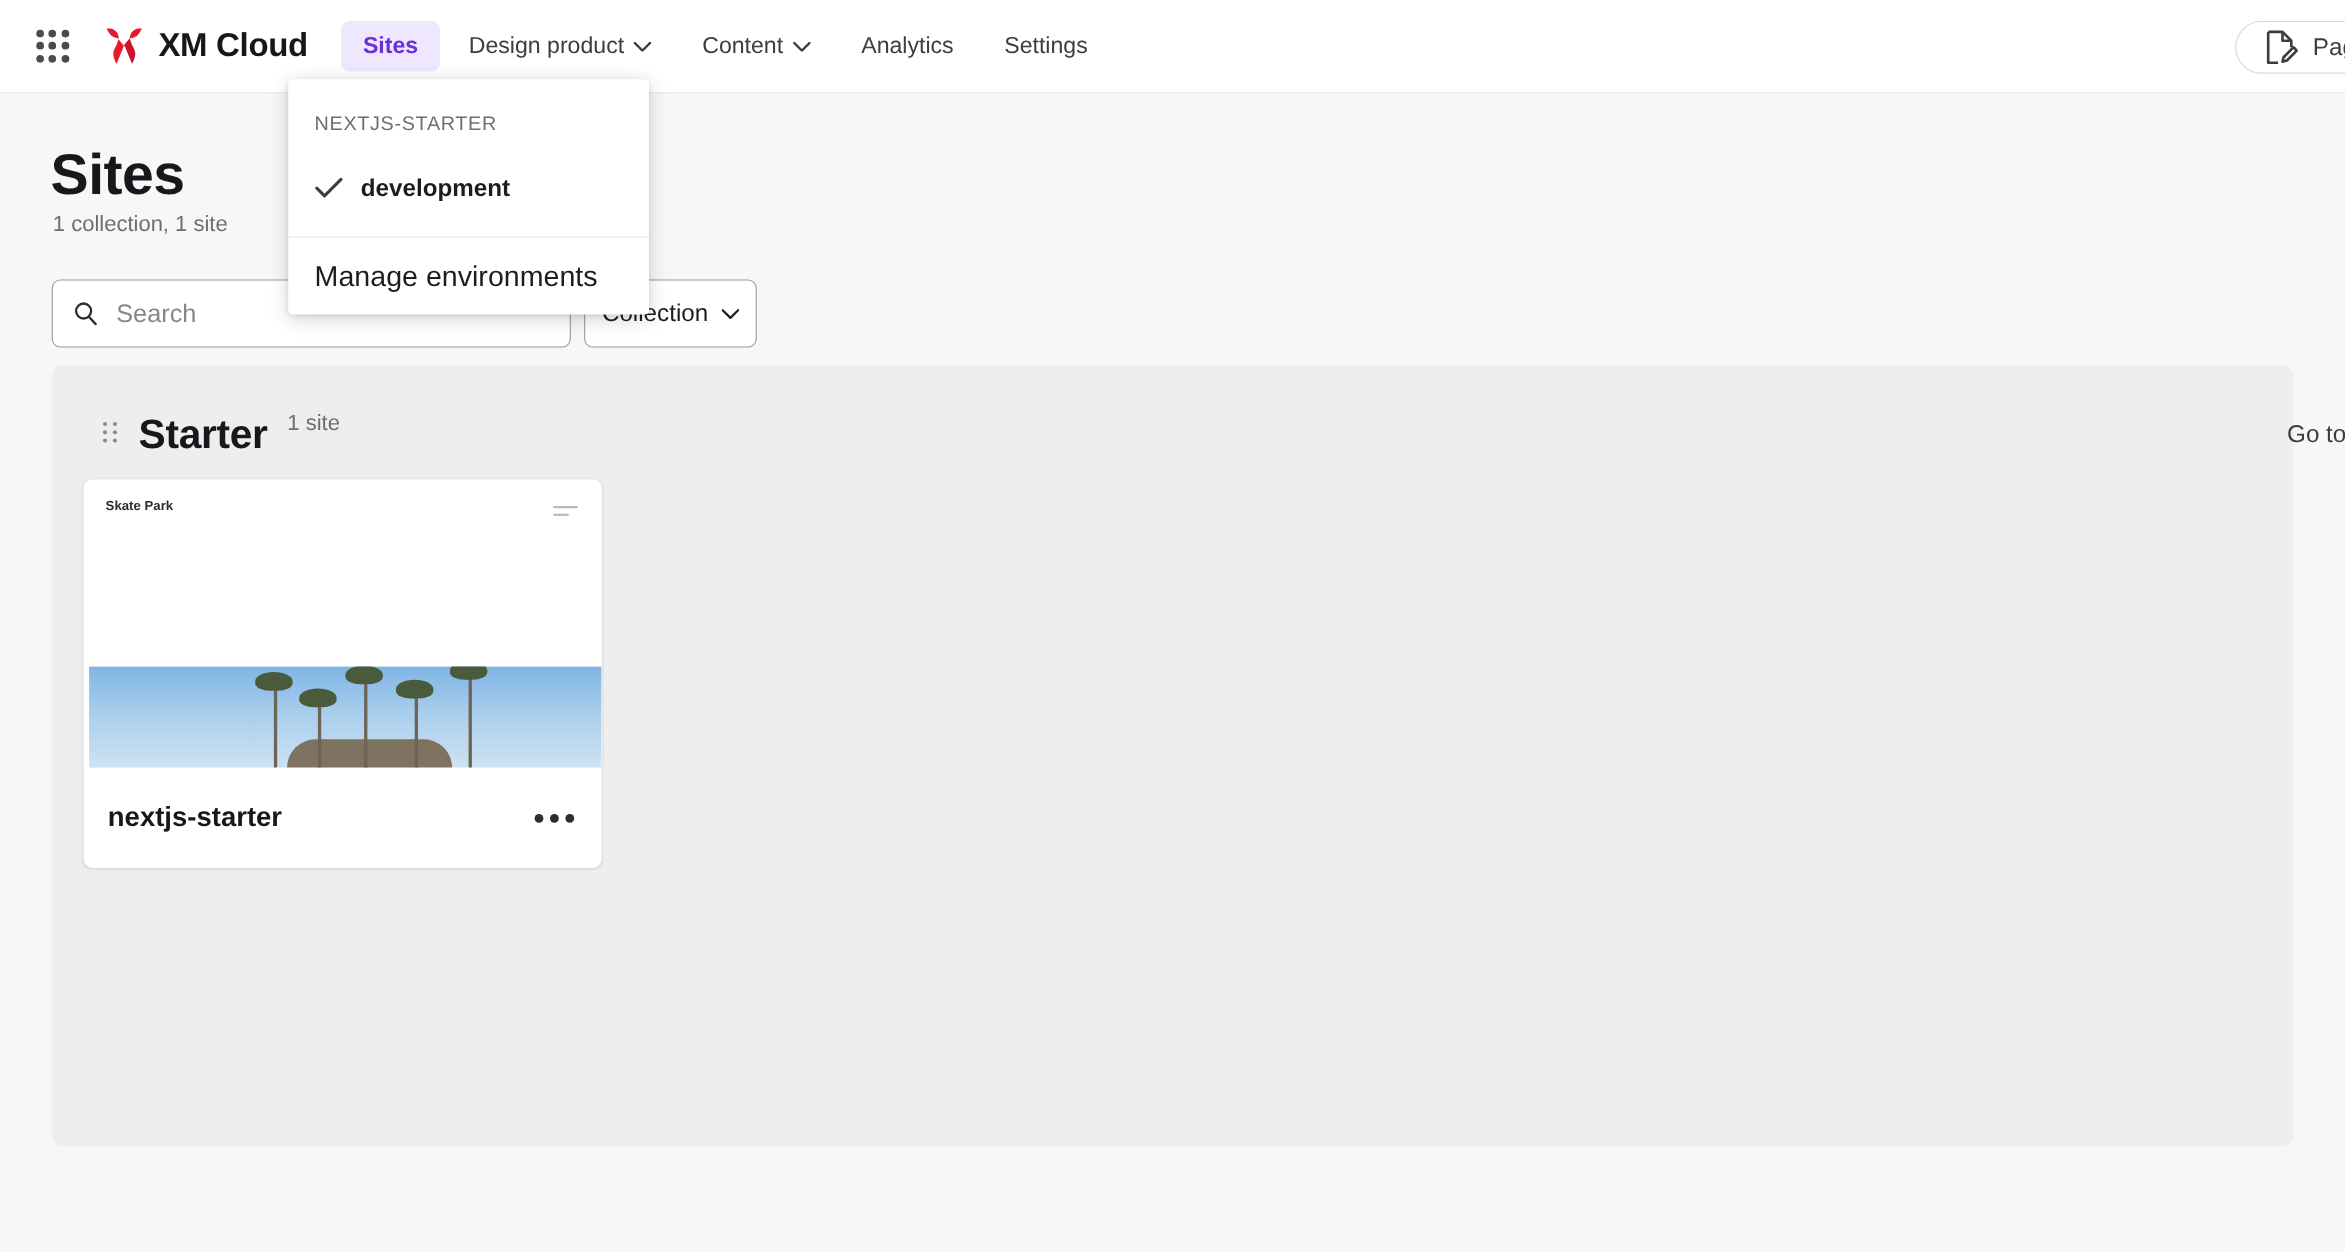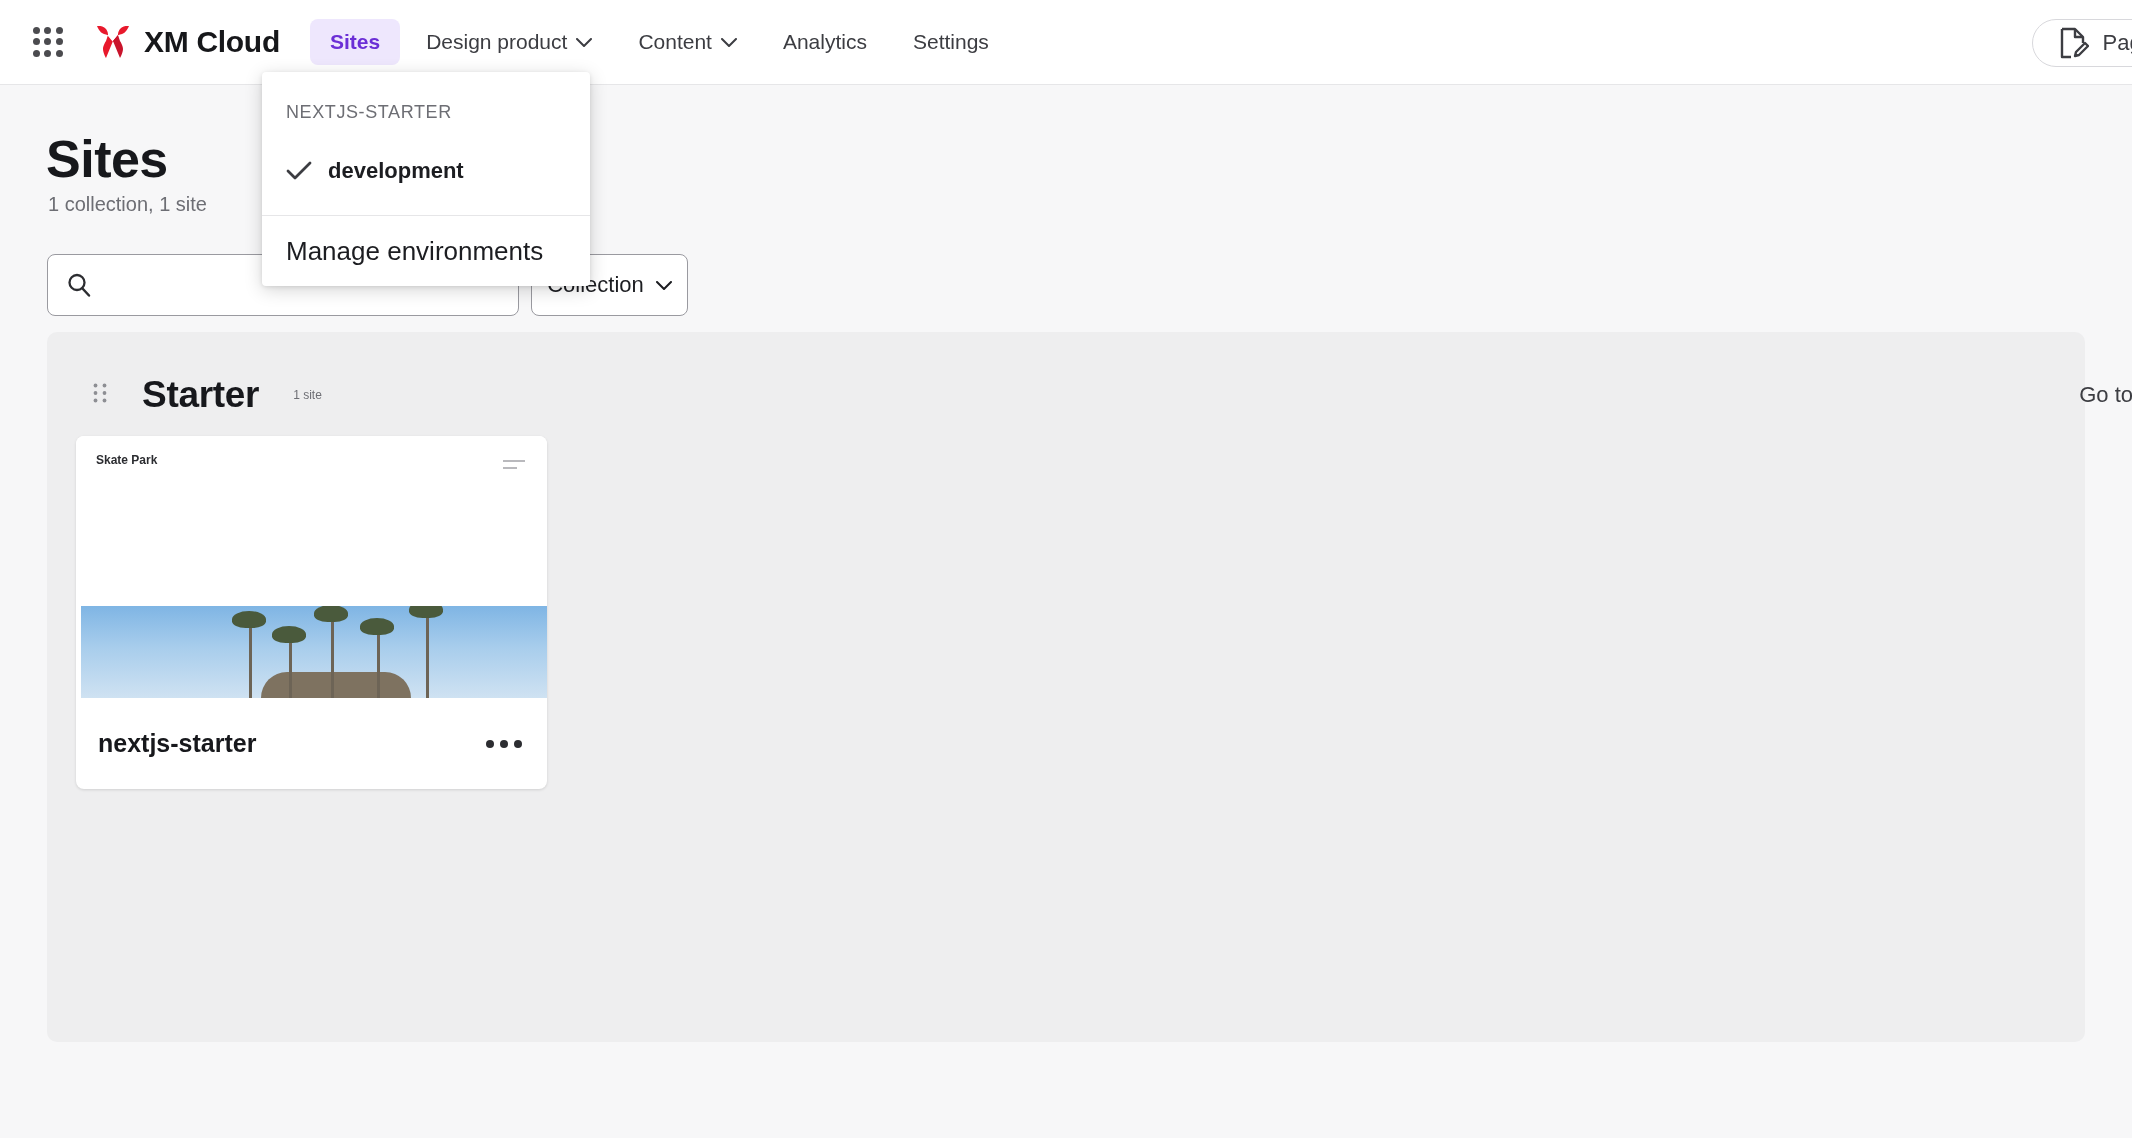--- a/index.html
+++ b/index.html
@@ -114,24 +114,24 @@
     display: flex; align-items: center; justify-content: center; gap: 12px;
     font-size: 22px; color: #1c1d21; cursor: pointer;
   }
 
   
   .collection-panel {
     position: absolute; left: 47px; top: 247px;
     width: 2038px; height: 710px;
     background: #eeeeef; border-radius: 10px;
   }
-  .collection-head { position: absolute; left: 45px; top: 42px; display: flex; align-items: center; gap: 34px; }
+  .collection-head { position: absolute; left: 45px; top: 42px; display: flex; align-items: flex-start; gap: 18px; }
   .grip { width: 16px; height: 26px; align-self: center; }
   .collection-name { font-size: 37px; font-weight: 700; color: #17181c; letter-spacing: -0.3px; }
-  .collection-count { font-size: 12px; color: #6d6e74; }
+  .collection-count { font-size: 20px; color: #6d6e74; }
   .goto-link {
     position: absolute; right: -48px; top: 50px;
     font-size: 22px; color: #3c3d42; white-space: nowrap; cursor: pointer;
   }
 
   
   .site-card {
     position: absolute; left: 29px; top: 104px;
     width: 471px; height: 353px;
     background: #ffffff; border-radius: 8px;
@@ -242,20 +242,21 @@
 <div class="page">
 
   <div class="page-title">Sites</div>
   <div class="page-sub">1 collection, 1 site</div>
 
   <div class="search-box">
     <svg width="26" height="26" viewBox="0 0 26 26">
       <circle cx="11" cy="10.5" r="7.5" fill="none" stroke="#2c2d31" stroke-width="2.3"></circle>
       <path d="M16.5 16.5 L23 23.5" stroke="#2c2d31" stroke-width="2.5" stroke-linecap="round"></path>
     </svg>
+    <input class="search-input" type="text" placeholder="Search" style="">
   </div>
 
   <div class="collection-filter">
     <span>Collection</span>
     <svg class="chev" viewBox="0 0 16 9">
       <path d="M1 1 L8 8 L15 1" fill="none" stroke="#1c1d21" stroke-width="2" stroke-linecap="round" stroke-linejoin="round"></path>
     </svg>
   </div>
 
   <div class="collection-panel">

